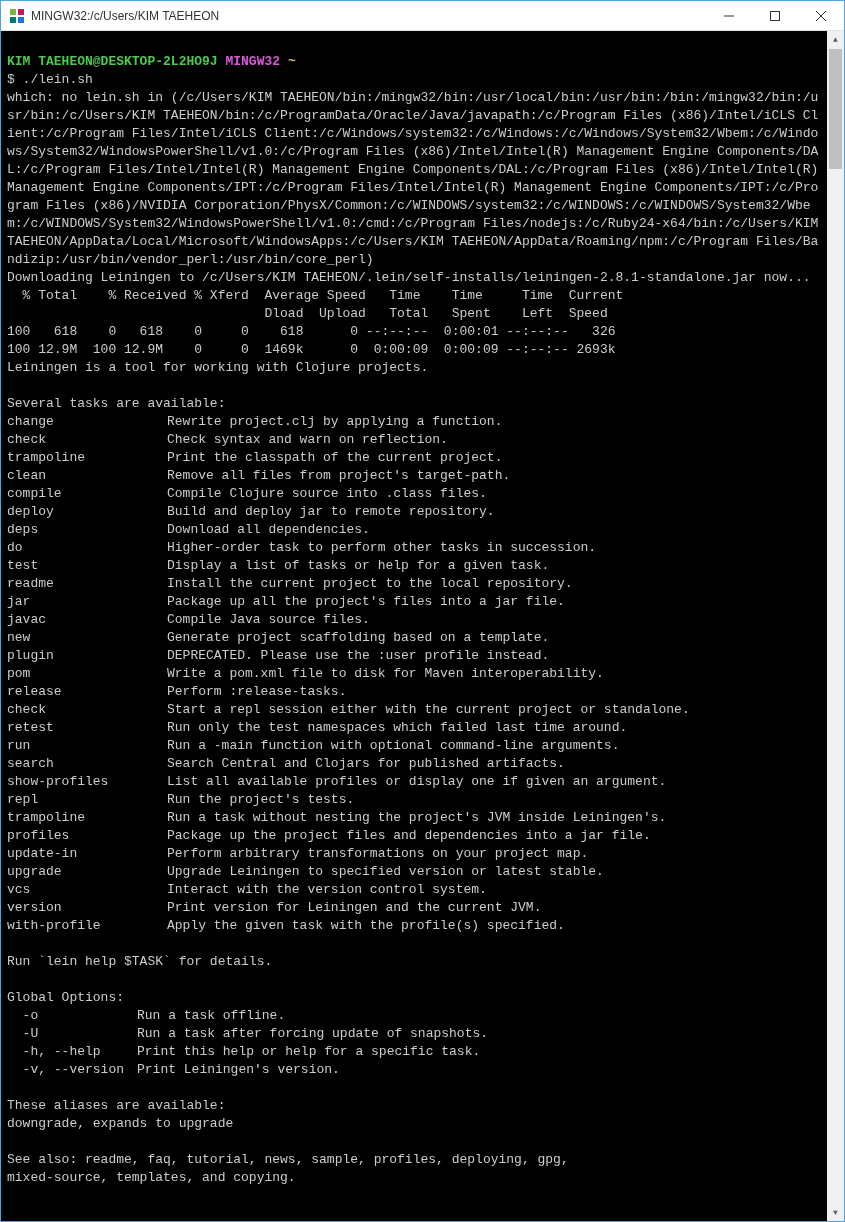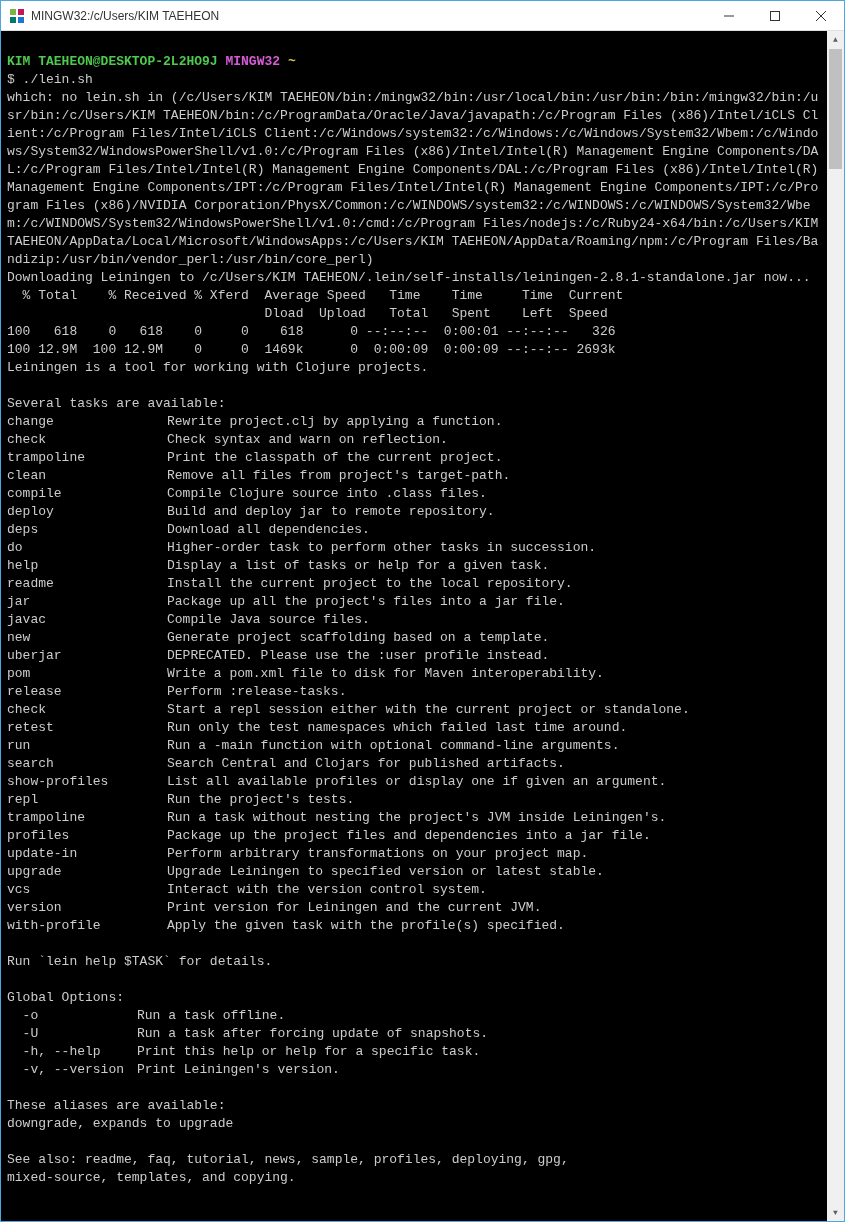--- a/index.html
+++ b/index.html
@@ -151,26 +151,26 @@
 
 Several tasks are available:
 <span class="task-name">change</span>Rewrite project.clj by applying a function.
 <span class="task-name">check</span>Check syntax and warn on reflection.
 <span class="task-name">trampoline</span>Print the classpath of the current project.
 <span class="task-name">clean</span>Remove all files from project's target-path.
 <span class="task-name">compile</span>Compile Clojure source into .class files.
 <span class="task-name">deploy</span>Build and deploy jar to remote repository.
 <span class="task-name">deps</span>Download all dependencies.
 <span class="task-name">do</span>Higher-order task to perform other tasks in succession.
-<span class="task-name">help</span>Display a list of tasks or help for a given task.
+<span class="task-name">test</span>Display a list of tasks or help for a given task.
 <span class="task-name">readme</span>Install the current project to the local repository.
 <span class="task-name">jar</span>Package up all the project's files into a jar file.
 <span class="task-name">javac</span>Compile Java source files.
 <span class="task-name">new</span>Generate project scaffolding based on a template.
-<span class="task-name">uberjar</span>DEPRECATED. Please use the :user profile instead.
+<span class="task-name">plugin</span>DEPRECATED. Please use the :user profile instead.
 <span class="task-name">pom</span>Write a pom.xml file to disk for Maven interoperability.
 <span class="task-name">release</span>Perform :release-tasks.
 <span class="task-name">check</span>Start a repl session either with the current project or standalone.
 <span class="task-name">retest</span>Run only the test namespaces which failed last time around.
 <span class="task-name">run</span>Run a -main function with optional command-line arguments.
 <span class="task-name">search</span>Search Central and Clojars for published artifacts.
 <span class="task-name">show-profiles</span>List all available profiles or display one if given an argument.
 <span class="task-name">repl</span>Run the project's tests.
 <span class="task-name">trampoline</span>Run a task without nesting the project's JVM inside Leiningen's.
 <span class="task-name">profiles</span>Package up the project files and dependencies into a jar file.

